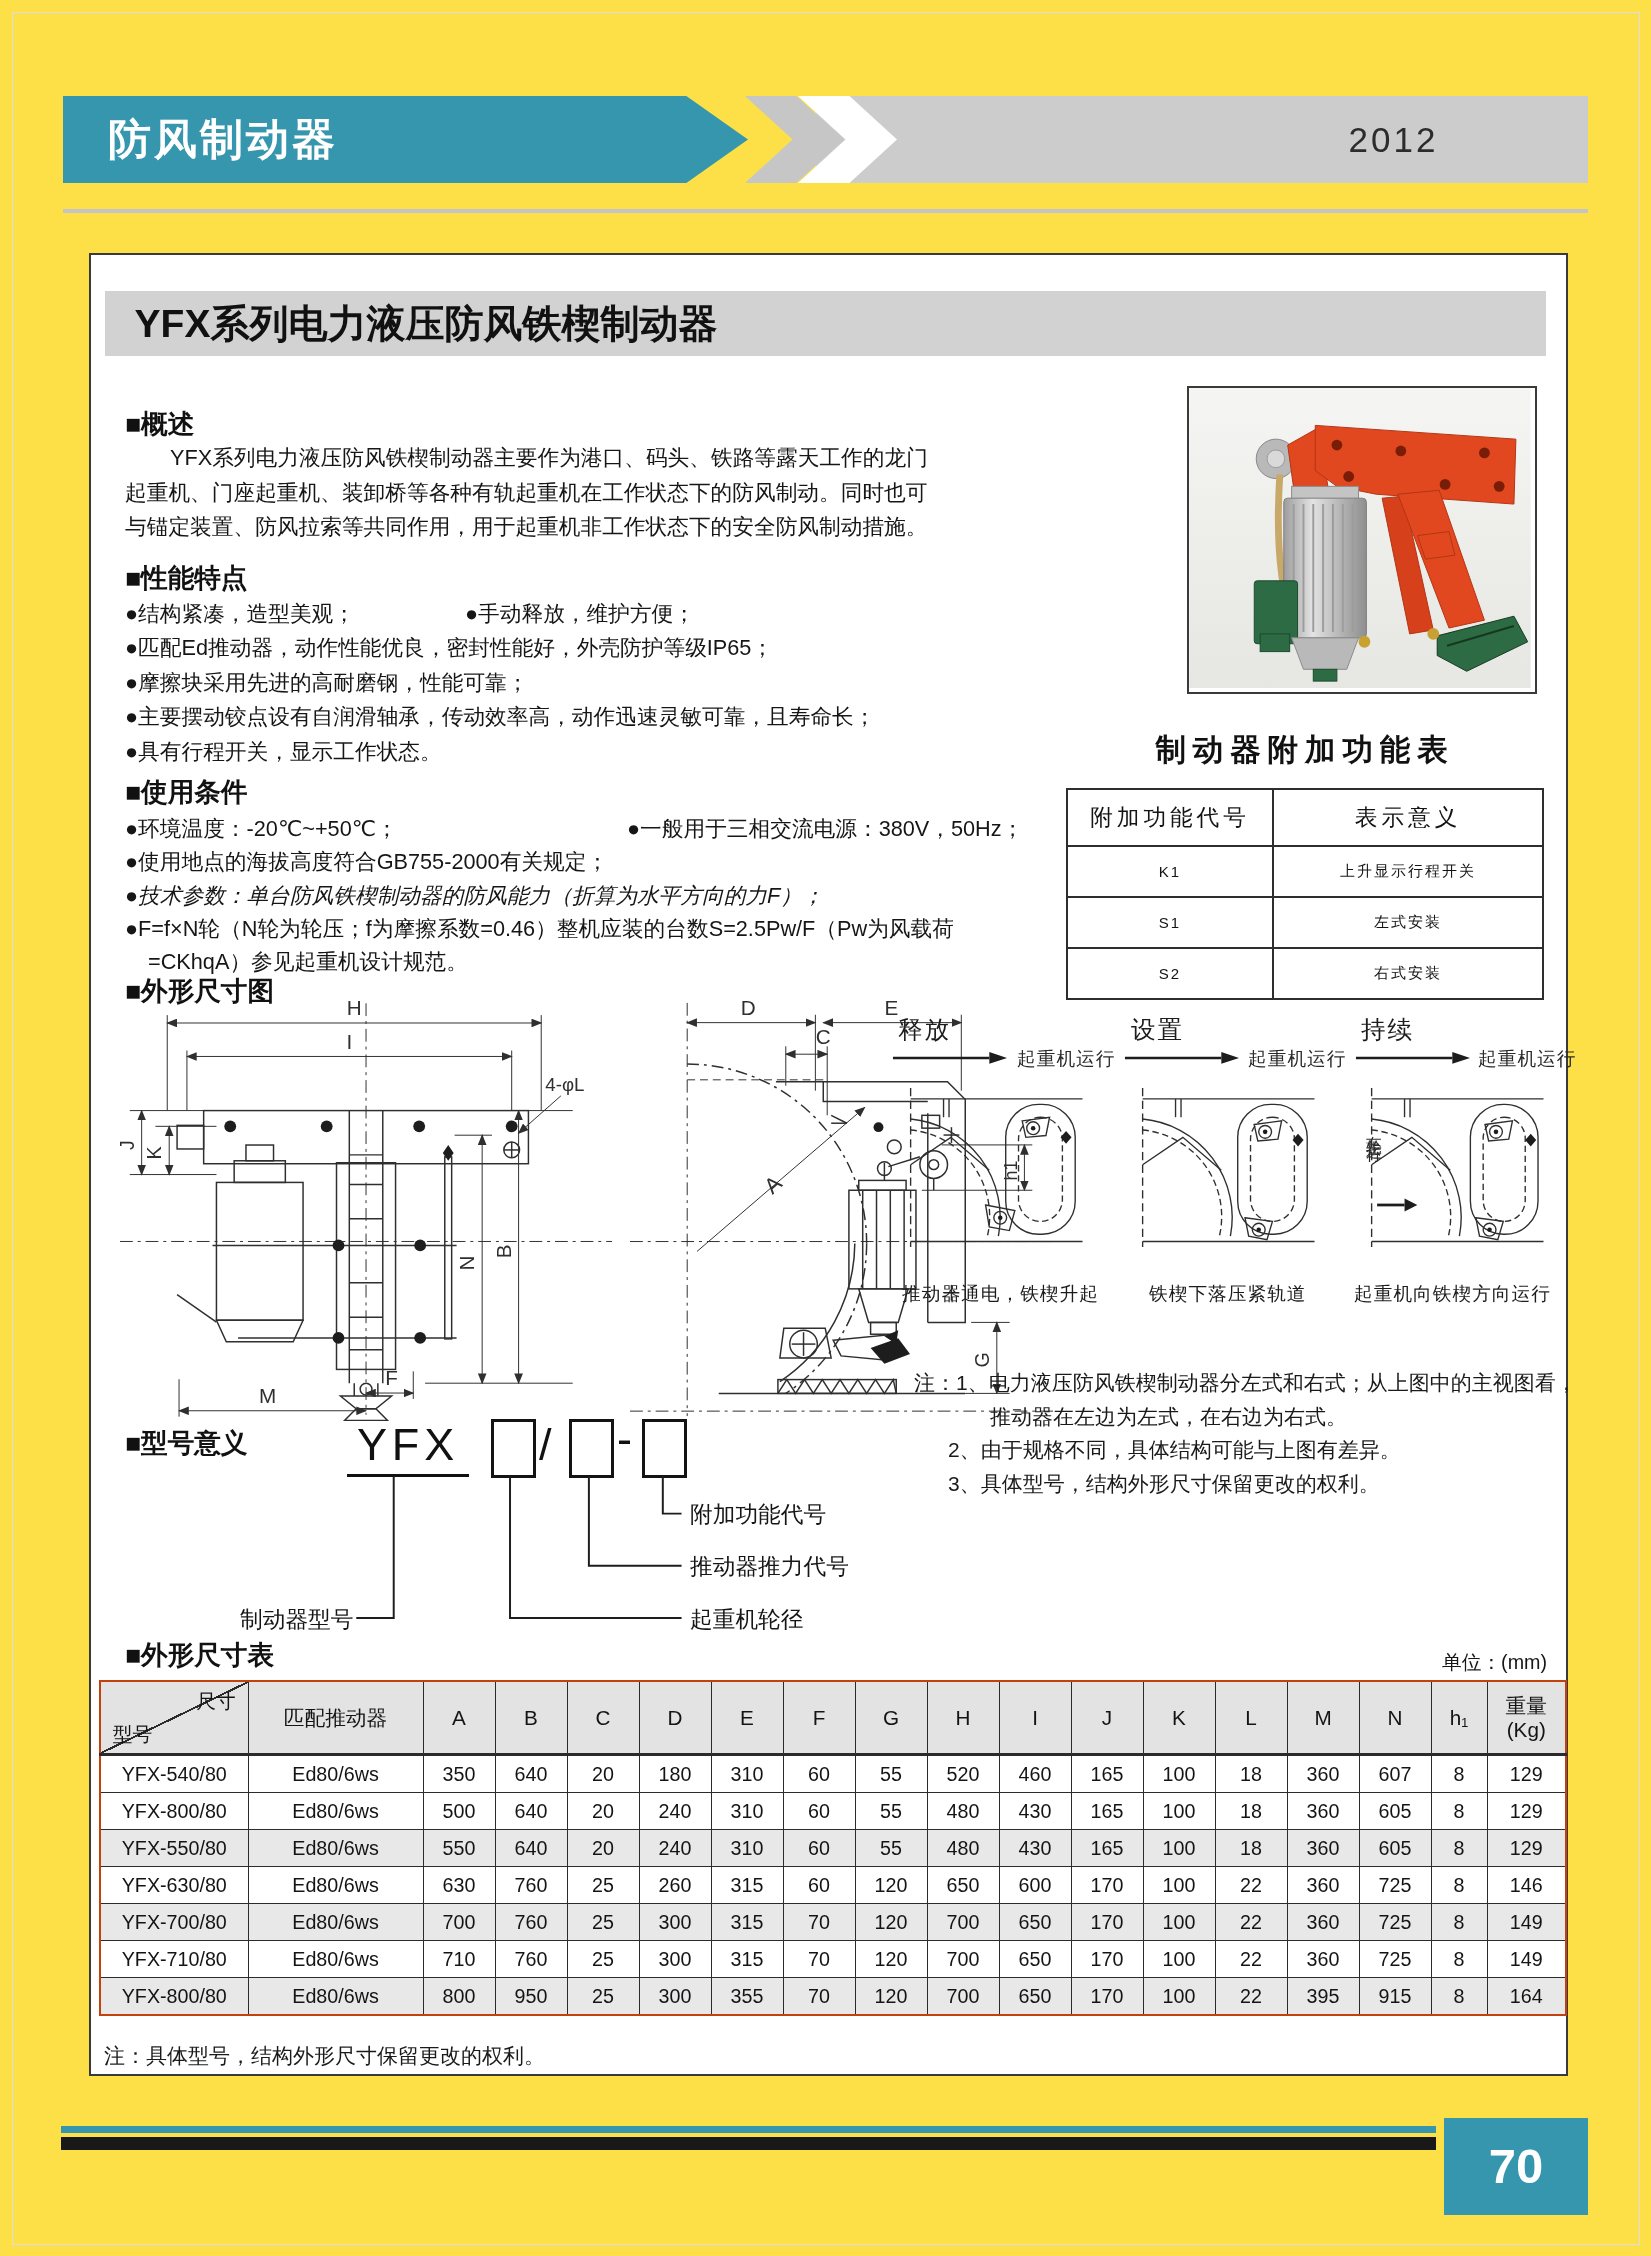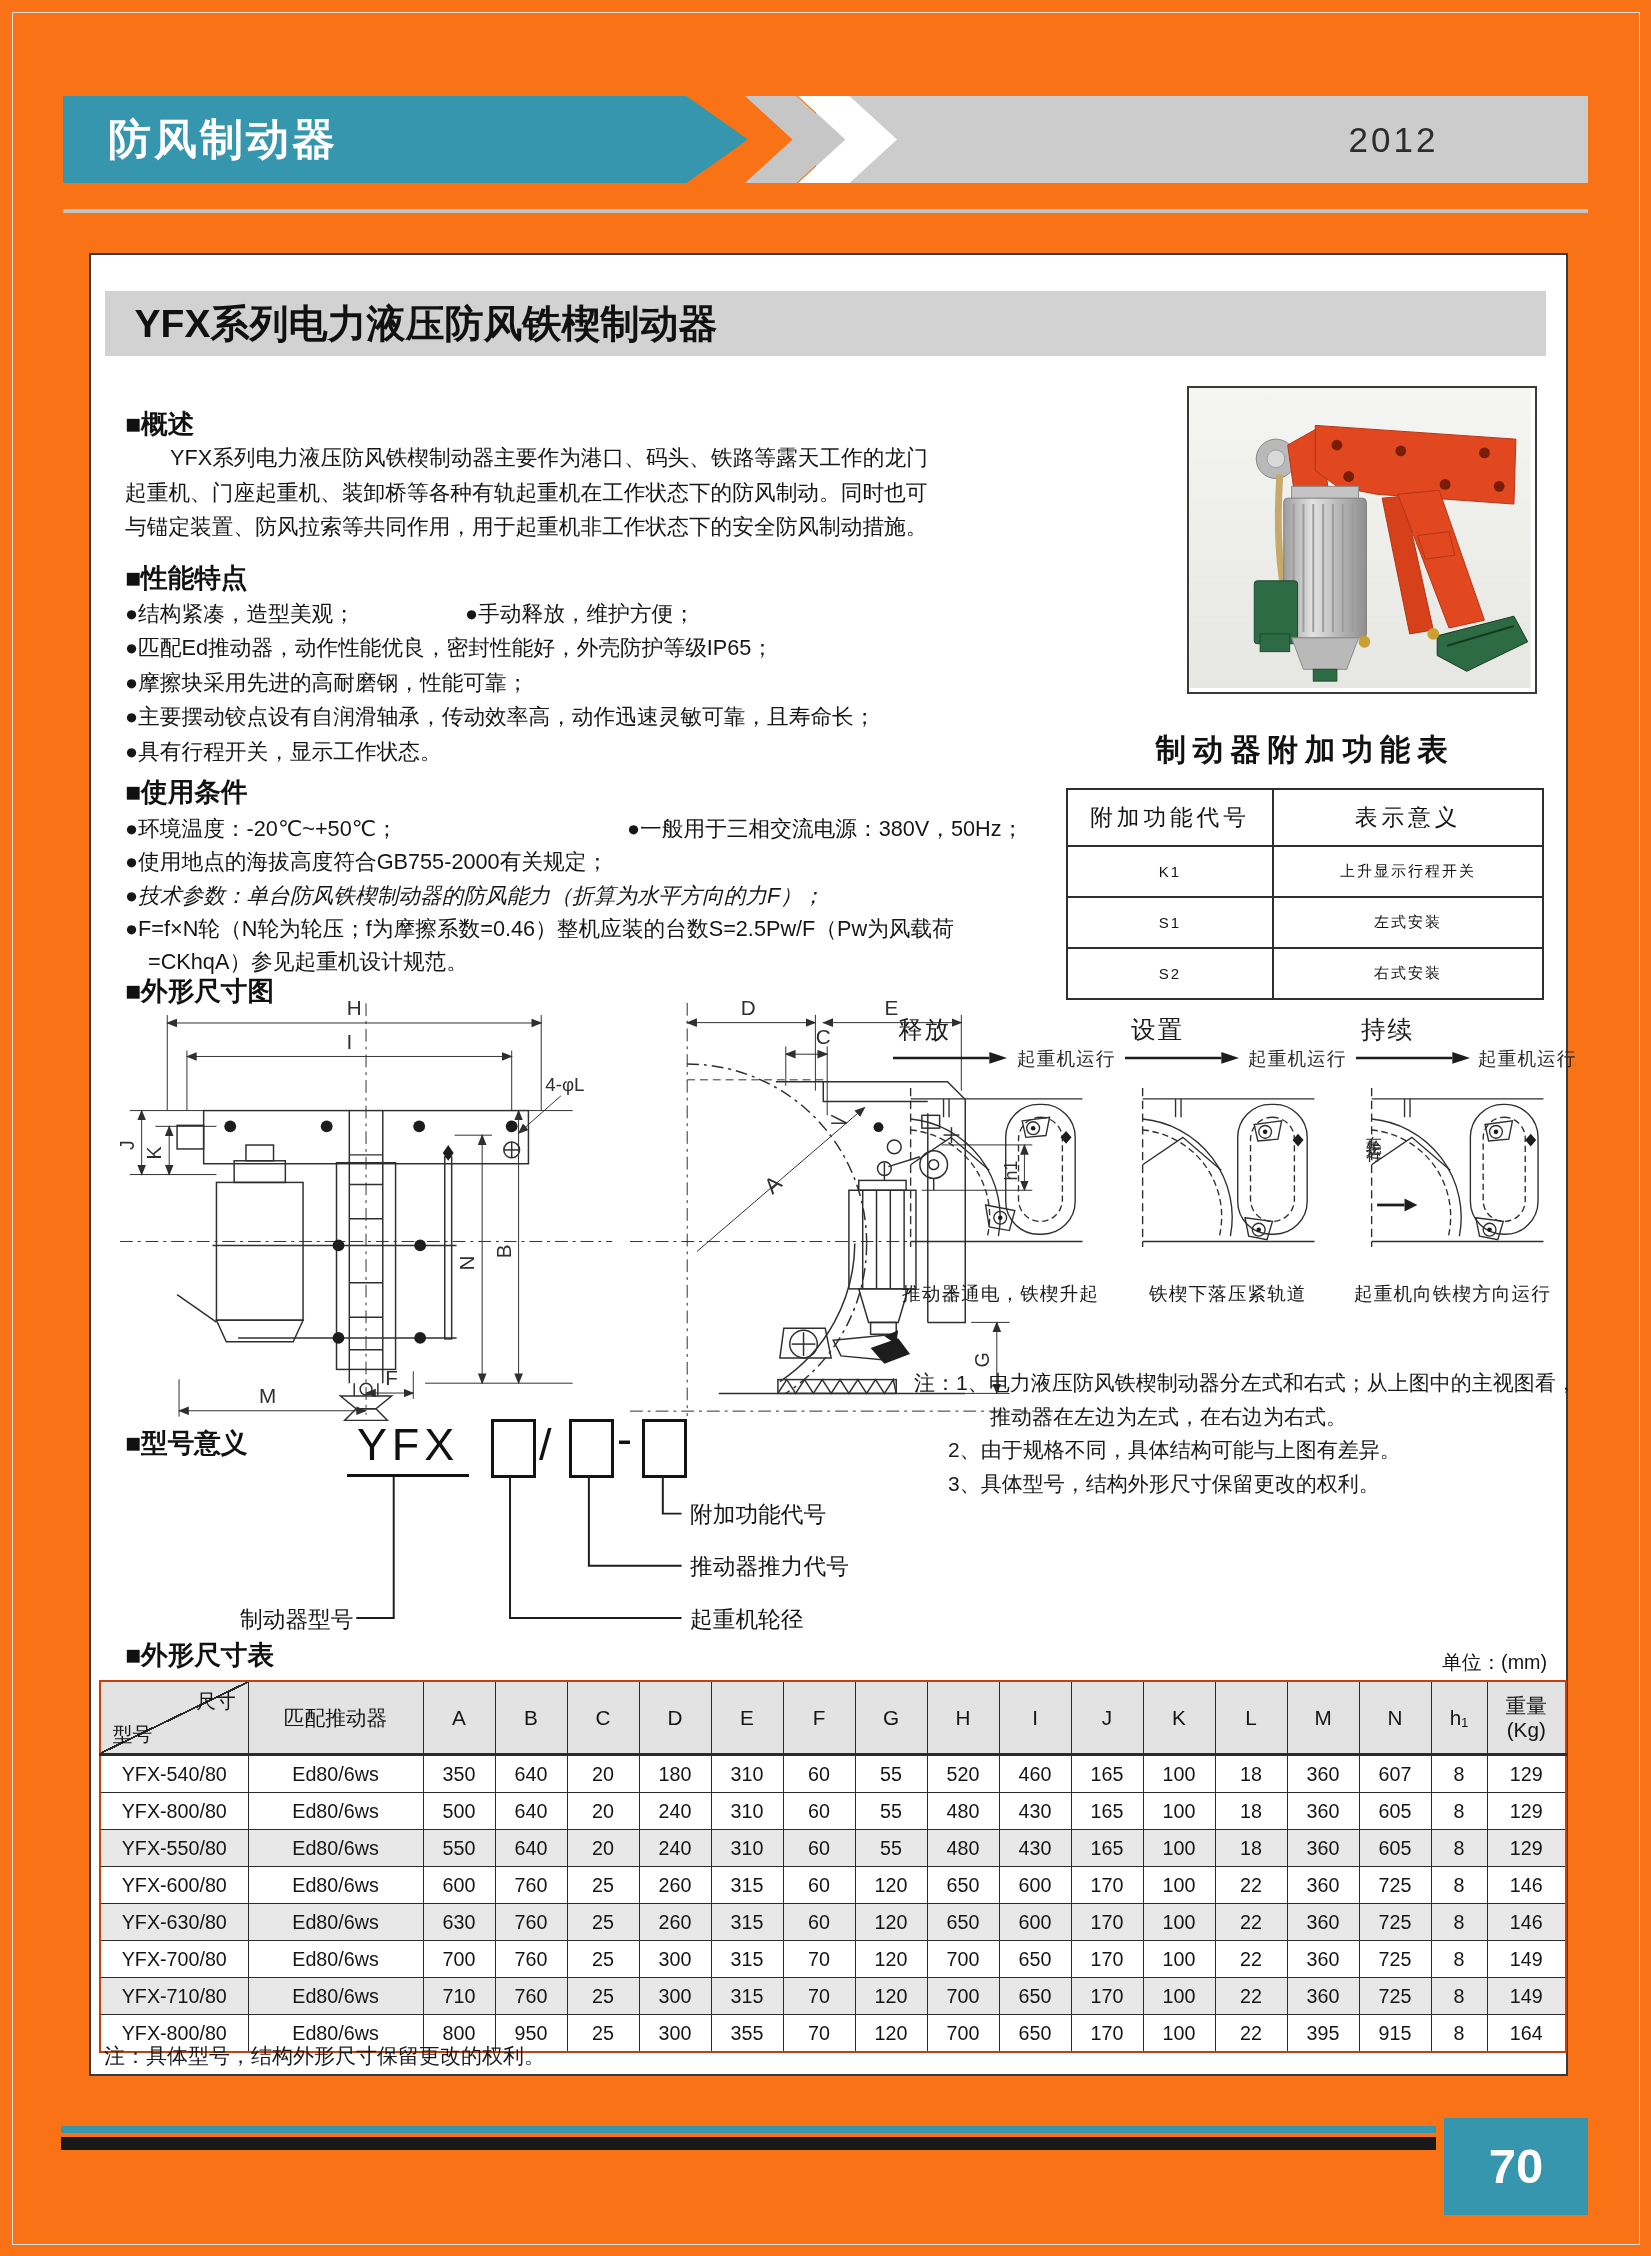--- a/index.html
+++ b/index.html
@@ -1,16 +1,16 @@
 <!DOCTYPE html>
 <html><head>
 <meta charset="utf-8">
 <style>
   html,body{margin:0;padding:0;background:#ffffff;}
-  .page{position:relative;width:1652px;height:2257px;background:#f97316;overflow:hidden;
+  .page{position:relative;width:1652px;height:2257px;background:#fde047;overflow:hidden;
         font-family:"Liberation Sans","DejaVu Sans",sans-serif;color:#141414;}
   .abs{position:absolute;}
   .nw{white-space:nowrap;}
   .sqh{font-size:26.6px;font-weight:700;color:#111;}
   .body-t{font-size:21.7px;color:#161616;}
   .page-frame{position:absolute;left:11.8px;top:11.8px;width:1626px;height:2231px;border:1px solid #dedede;}
   
   .banner{background:#3596ad;clip-path:polygon(0 0,91% 0,100% 50%,91% 100%,0 100%);}
   .banner span{display:block;padding-left:45px;line-height:87px;font-size:43px;font-weight:700;color:#fff;letter-spacing:3px;}
   .chev{clip-path:polygon(0 0,52% 0,100% 50%,52% 100%,0 100%,48% 50%);}
@@ -570,40 +570,20 @@
           <td>430</td>
           <td>165</td>
           <td>100</td>
           <td>18</td>
           <td>360</td>
           <td>605</td>
           <td>8</td>
           <td>129</td>
         </tr>
         <tr>
-          <td>YFX-600/80</td>
-          <td>Ed80/6ws</td>
-          <td>600</td>
-          <td>760</td>
-          <td>25</td>
-          <td>260</td>
-          <td>315</td>
-          <td>60</td>
-          <td>120</td>
-          <td>650</td>
-          <td>600</td>
-          <td>170</td>
-          <td>100</td>
-          <td>22</td>
-          <td>360</td>
-          <td>725</td>
-          <td>8</td>
-          <td>146</td>
-        </tr>
-        <tr>
           <td>YFX-630/80</td>
           <td>Ed80/6ws</td>
           <td>630</td>
           <td>760</td>
           <td>25</td>
           <td>260</td>
           <td>315</td>
           <td>60</td>
           <td>120</td>
           <td>650</td>

